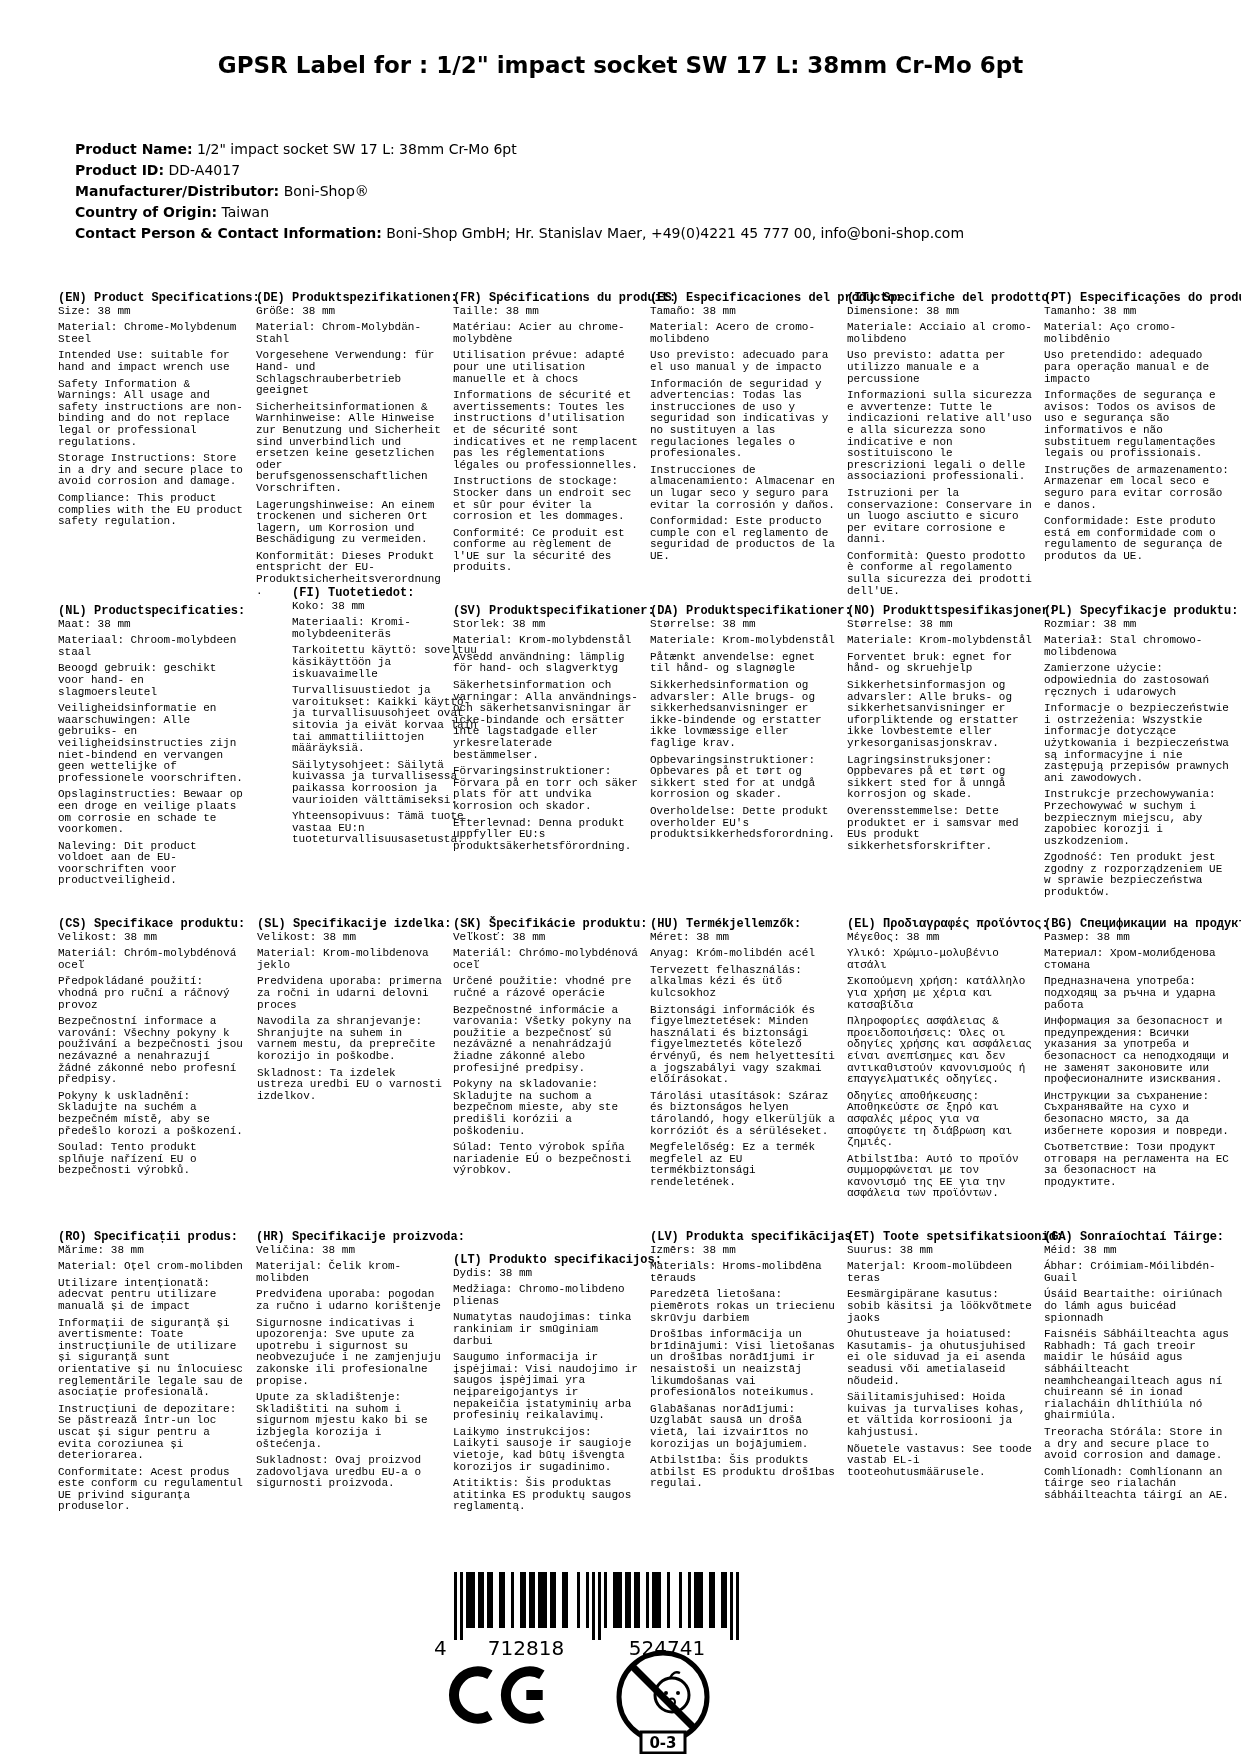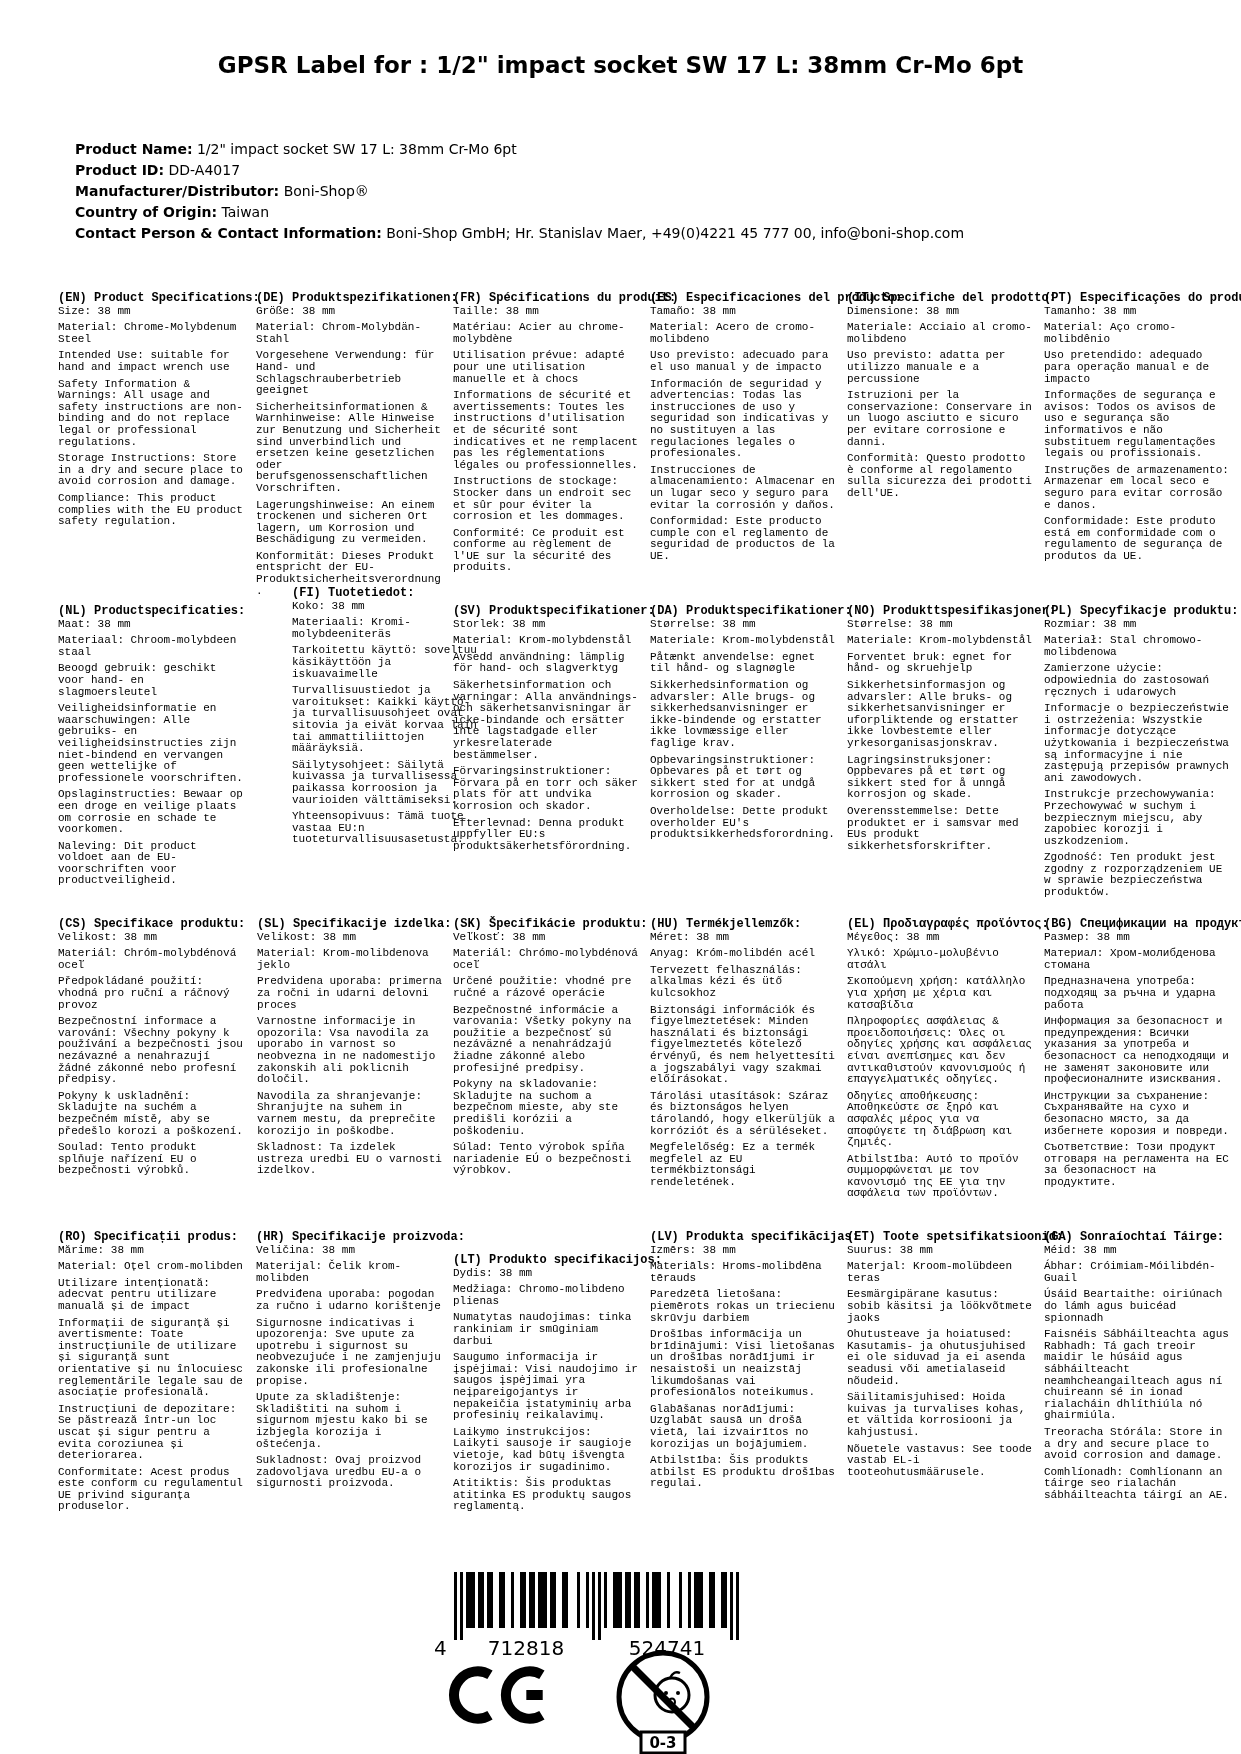--- a/index.html
+++ b/index.html
@@ -83,20 +83,21 @@
         <p>Uso previsto: adecuado para el uso manual y de impacto</p>
         <p>Información de seguridad y advertencias: Todas las instrucciones de uso y seguridad son indicativas y no sustituyen a las regulaciones legales o profesionales.</p>
         <p>Instrucciones de almacenamiento: Almacenar en un lugar seco y seguro para evitar la corrosión y daños.</p>
         <p>Conformidad: Este producto cumple con el reglamento de seguridad de productos de la UE.</p>
       </div>
       <div class="blk" style="left: 847px; top: 293px;">
       <div class="hdr">(IT) Specifiche del prodotto:</div>
     <p>Dimensione: 38 mm</p>
         <p>Materiale: Acciaio al cromo-molibdeno</p>
         <p>Uso previsto: adatta per utilizzo manuale e a percussione</p>
+        <p>Informazioni sulla sicurezza e avvertenze: Tutte le indicazioni relative all'uso e alla sicurezza sono indicative e non sostituiscono le prescrizioni legali o delle associazioni professionali.</p>
         <p>Istruzioni per la conservazione: Conservare in un luogo asciutto e sicuro per evitare corrosione e danni.</p>
         <p>Conformità: Questo prodotto è conforme al regolamento sulla sicurezza dei prodotti dell'UE.</p>
       </div>
       <div class="blk" style="left: 1044px; top: 293px;">
       <div class="hdr">(PT) Especificações do produto:</div>
     <p>Tamanho: 38 mm</p>
         <p>Material: Aço cromo-molibdênio</p>
         <p>Uso pretendido: adequado para operação manual e de impacto</p>
         <p>Informações de segurança e avisos: Todos os avisos de uso e segurança são informativos e não substituem regulamentações legais ou profissionais.</p>
         <p>Instruções de armazenamento: Armazenar em local seco e seguro para evitar corrosão e danos.</p>
@@ -163,21 +164,20 @@
         <p>Předpokládané použití: vhodná pro ruční a ráčnový provoz</p>
         <p>Bezpečnostní informace a varování: Všechny pokyny k používání a bezpečnosti jsou nezávazné a nenahrazují žádné zákonné nebo profesní předpisy.</p>
         <p>Pokyny k uskladnění: Skladujte na suchém a bezpečném místě, aby se předešlo korozi a poškození.</p>
         <p>Soulad: Tento produkt splňuje nařízení EU o bezpečnosti výrobků.</p>
       </div>
       <div class="blk" style="left: 257px; top: 919px;">
       <div class="hdr">(SL) Specifikacije izdelka:</div>
     <p>Velikost: 38 mm</p>
         <p>Material: Krom-molibdenova jeklo</p>
         <p>Predvidena uporaba: primerna za ročni in udarni delovni proces</p>
-        <p>Varnostne informacije in opozorila: Vsa navodila za uporabo in varnost so neobvezna in ne nadomestijo zakonskih ali poklicnih določil.</p>
         <p>Navodila za shranjevanje: Shranjujte na suhem in varnem mestu, da preprečite korozijo in poškodbe.</p>
         <p>Skladnost: Ta izdelek ustreza uredbi EU o varnosti izdelkov.</p>
       </div>
       <div class="blk" style="left: 453px; top: 919px;">
       <div class="hdr">(SK) Špecifikácie produktu:</div>
     <p>Veľkosť: 38 mm</p>
         <p>Materiál: Chrómo-molybdénová oceľ</p>
         <p>Určené použitie: vhodné pre ručné a rázové operácie</p>
         <p>Bezpečnostné informácie a varovania: Všetky pokyny na použitie a bezpečnosť sú nezáväzné a nenahrádzajú žiadne zákonné alebo profesijné predpisy.</p>
         <p>Pokyny na skladovanie: Skladujte na suchom a bezpečnom mieste, aby ste predišli korózii a poškodeniu.</p>

